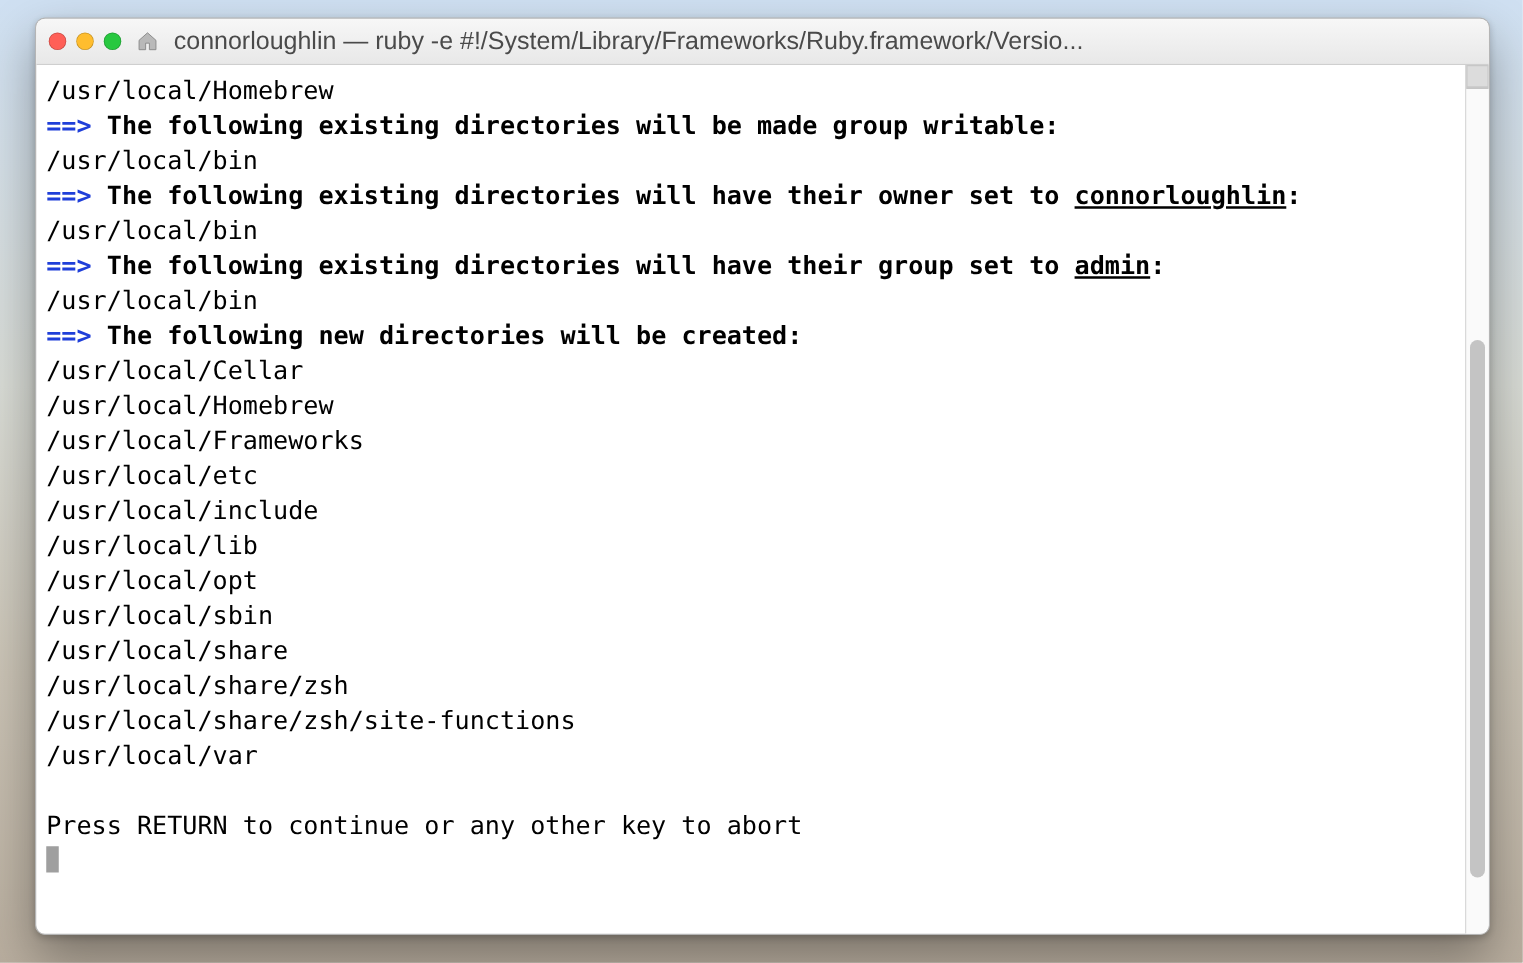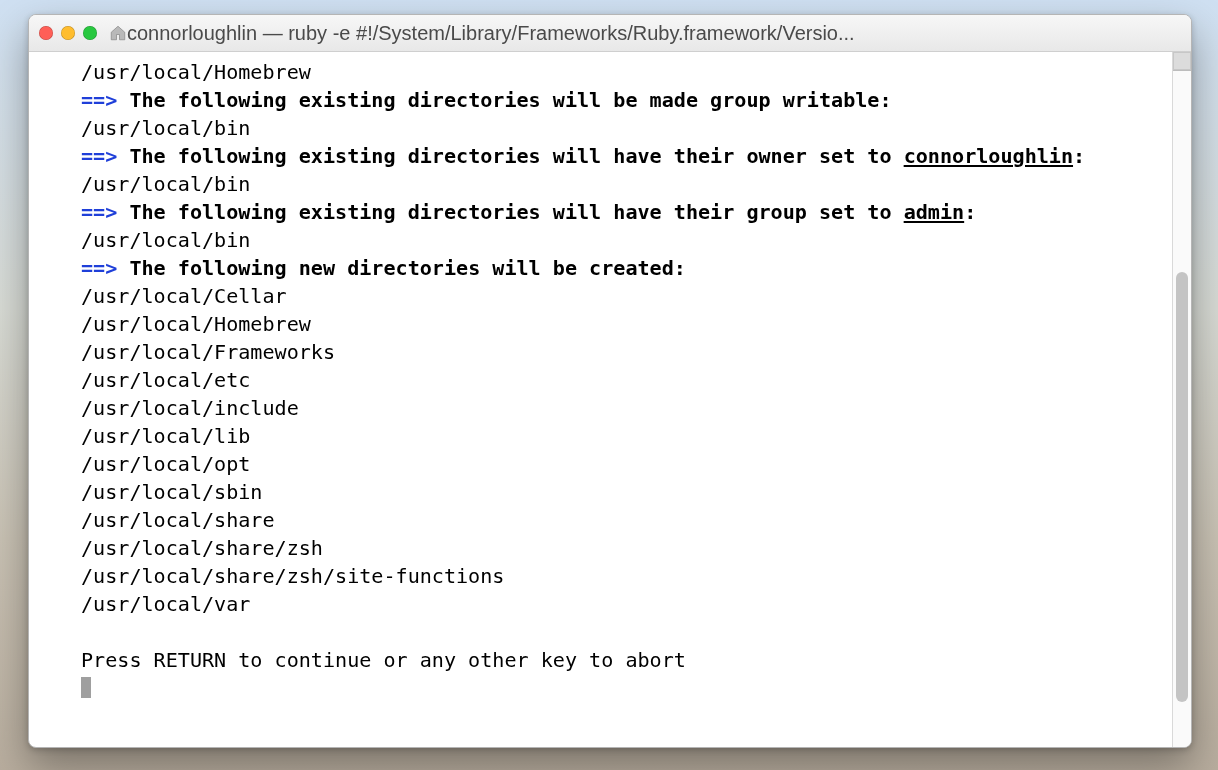--- a/index.html
+++ b/index.html
@@ -48,39 +48,38 @@
     border-radius: 50%;
     box-shadow: inset 0 0 0 0.5px rgba(0,0,0,0.25);
   }
   .red    { background: #ff5f57; }
   .yellow { background: #ffbd2e; }
   .green  { background: #28c840; }
 
   .title-wrap {
     display: flex;
     align-items: center;
-    gap: 0;
+    gap: 12px;
     min-width: 0;
     flex: 1;
     color: #4a4a4a;
     font-size: 20px;
   }
   .title-wrap svg { flex: 0 0 auto; }
   .title-text {
     white-space: nowrap;
     overflow: hidden;
     text-overflow: ellipsis;
   }
 
   .body {
     position: relative;
     flex: 1;
     display: flex;
     min-height: 0;
-    margin-left: 44px;
   }
 
   .term {
     flex: 1;
     padding: 6px 8px 4px 8px;
     font-family: "SF Mono","Menlo","Consolas",monospace;
     font-size: 20.1px;
     line-height: 28px;
     color: #000;
     white-space: pre-wrap;

